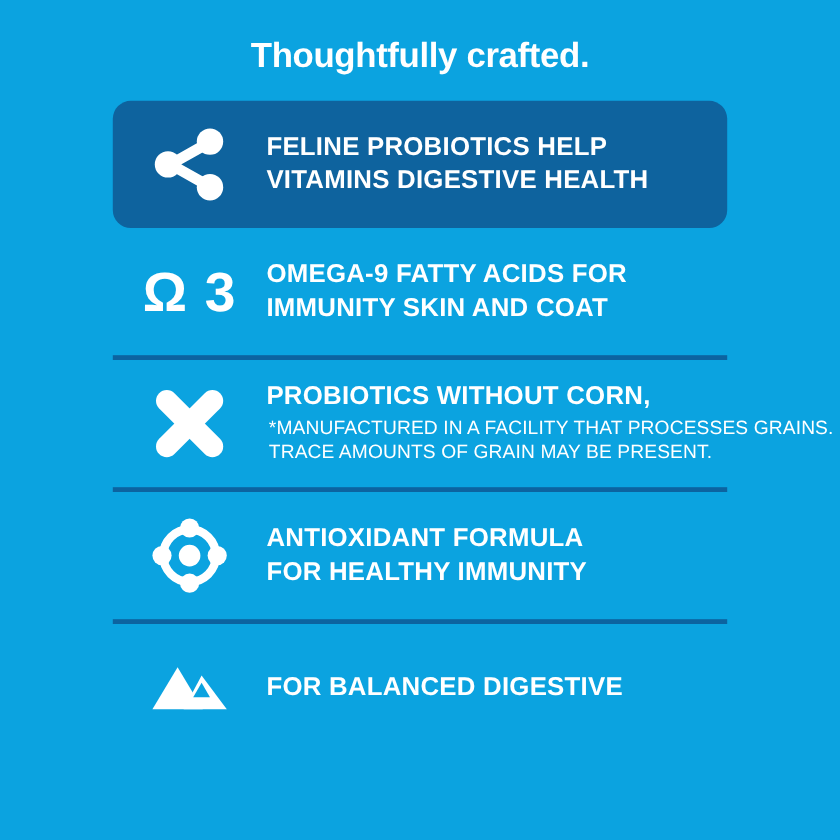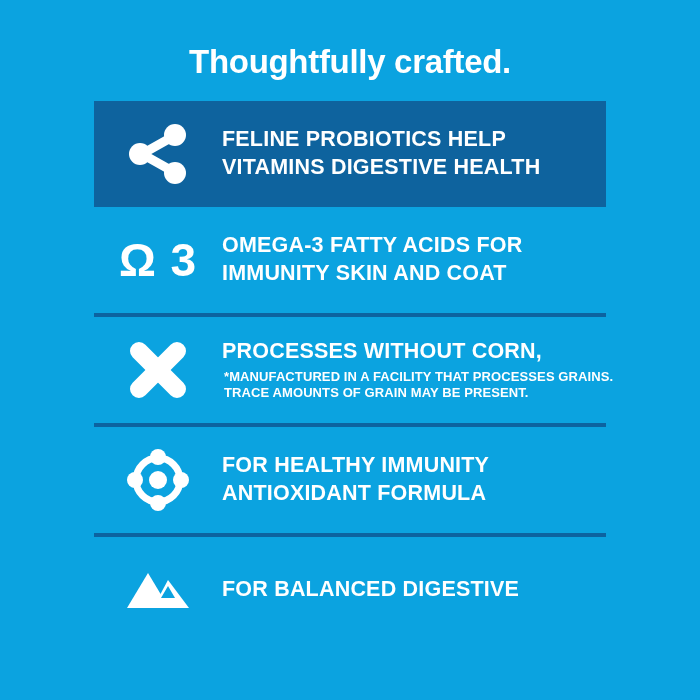--- a/index.html
+++ b/index.html
@@ -19,25 +19,24 @@
     height: 700px;
     background: #0BA3E0;
     box-sizing: border-box;
   }
 
   
   .headline {
     padding-top: 28px;
     text-align: center;
     color: #FFFFFF;
-    font-size: 33px;
+    font-size: 29px;
     font-weight: bold;
     line-height: 1.33;
     letter-spacing: -0.3px;
-    margin-top: 12px;
   }
   .headline-line {
     display: block;
     white-space: nowrap;
   }
 
   
   .features {
     margin: 17px auto 0 auto;
     width: 512px;
@@ -45,20 +44,21 @@
   .feature-row {
     position: relative;
     display: flex;
     align-items: center;
     box-sizing: border-box;
     width: 512px;
     min-height: 106px;
   }
   .feature-row.highlight {
     background: #0E639E;
+    border-radius: 15px;
   }
   .divider {
     width: 512px;
     height: 4px;
     background: #0C63A0;
     margin: 0 auto;
   }
 
   .icon-cell {
     flex: 0 0 128px;
@@ -77,22 +77,22 @@
     font-weight: bold;
     line-height: 1.3;
     letter-spacing: 0.2px;
   }
   .feature-line {
     display: block;
     white-space: nowrap;
   }
   .disclaimer {
     color: #FFFFFF;
-    font-size: 13px;
-    font-weight: bold;
+    font-size: 16px;
+    font-weight: normal;
     line-height: 1.28;
     letter-spacing: 0.1px;
     margin-top: 3px;
     padding-left: 2px;
   }
   .disclaimer-line {
     display: block;
     white-space: nowrap;
   }
 
@@ -136,38 +136,38 @@
         </div>
       </div>
     </div>
 
     <div class="feature-row">
       <div class="icon-cell">
         <span class="omega-glyph">Ω 3</span>
       </div>
       <div class="text-cell">
         <div class="feature-text">
-          <span class="feature-line">OMEGA-3 FATTY ACIDS FOR</span>
+          <span class="feature-line">OMEGA-9 FATTY ACIDS FOR</span>
           <span class="feature-line">IMMUNITY SKIN AND COAT</span>
         </div>
       </div>
     </div>
 
     <div class="divider"></div>
 
     <div class="feature-row">
       <div class="icon-cell">
         <svg width="74" height="74" viewBox="0 0 74 74" aria-hidden="true">
           <line x1="18" y1="18" x2="56" y2="56" stroke="#FFFFFF" stroke-width="18" stroke-linecap="round"></line>
           <line x1="56" y1="18" x2="18" y2="56" stroke="#FFFFFF" stroke-width="18" stroke-linecap="round"></line>
         </svg>
       </div>
       <div class="text-cell">
         <div class="feature-text">
-          <span class="feature-line">PROCESSES WITHOUT CORN,</span>
+          <span class="feature-line">PROBIOTICS WITHOUT CORN,</span>
         </div>
         <div class="disclaimer">
           <span class="disclaimer-line">*MANUFACTURED IN A FACILITY THAT PROCESSES GRAINS.</span>
           <span class="disclaimer-line">TRACE AMOUNTS OF GRAIN MAY BE PRESENT.</span>
         </div>
       </div>
     </div>
 
     <div class="divider"></div>
 
@@ -177,22 +177,22 @@
           <circle cx="37" cy="37" r="22" fill="none" stroke="#FFFFFF" stroke-width="7"></circle>
           <circle cx="37" cy="37" r="9" fill="#FFFFFF"></circle>
           <circle cx="37" cy="14" r="8" fill="#FFFFFF"></circle>
           <circle cx="37" cy="60" r="8" fill="#FFFFFF"></circle>
           <circle cx="14" cy="37" r="8" fill="#FFFFFF"></circle>
           <circle cx="60" cy="37" r="8" fill="#FFFFFF"></circle>
         </svg>
       </div>
       <div class="text-cell">
         <div class="feature-text">
+          <span class="feature-line">ANTIOXIDANT FORMULA</span>
           <span class="feature-line">FOR HEALTHY IMMUNITY</span>
-          <span class="feature-line">ANTIOXIDANT FORMULA</span>
         </div>
       </div>
     </div>
 
     <div class="divider"></div>
 
     <div class="feature-row">
       <div class="icon-cell">
         <svg width="74" height="74" viewBox="0 0 74 74" aria-hidden="true">
           <path d="M6 55 L27 20 L48 55 Z" fill="#FFFFFF"></path>

